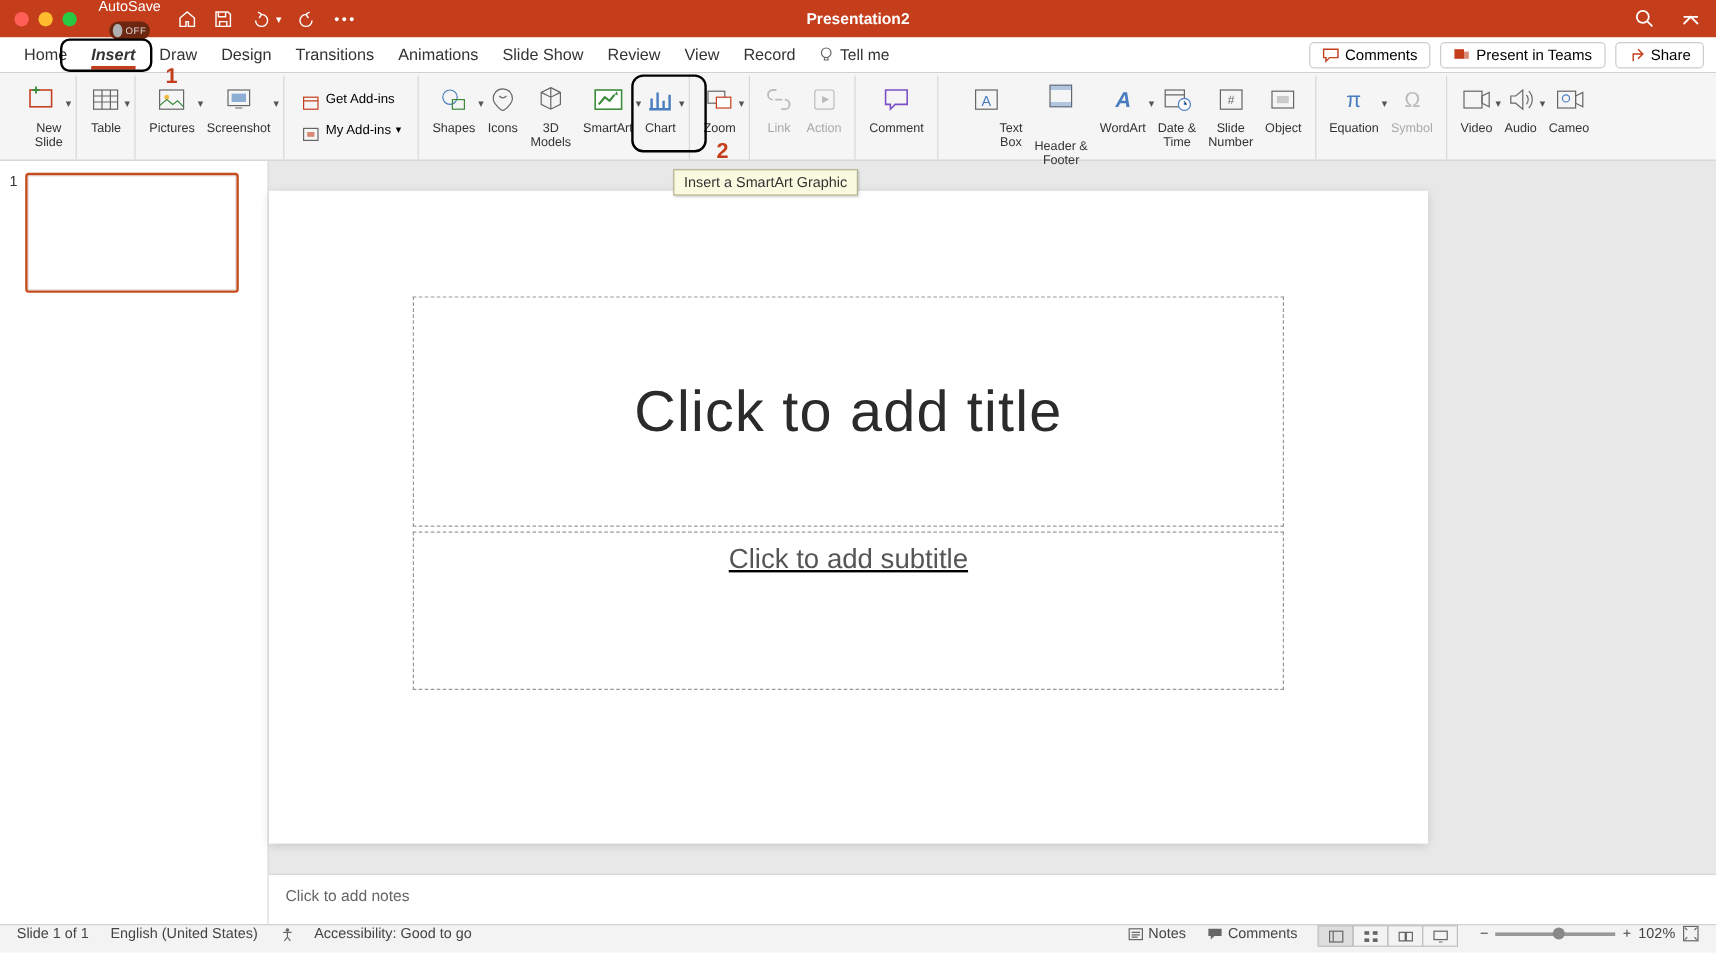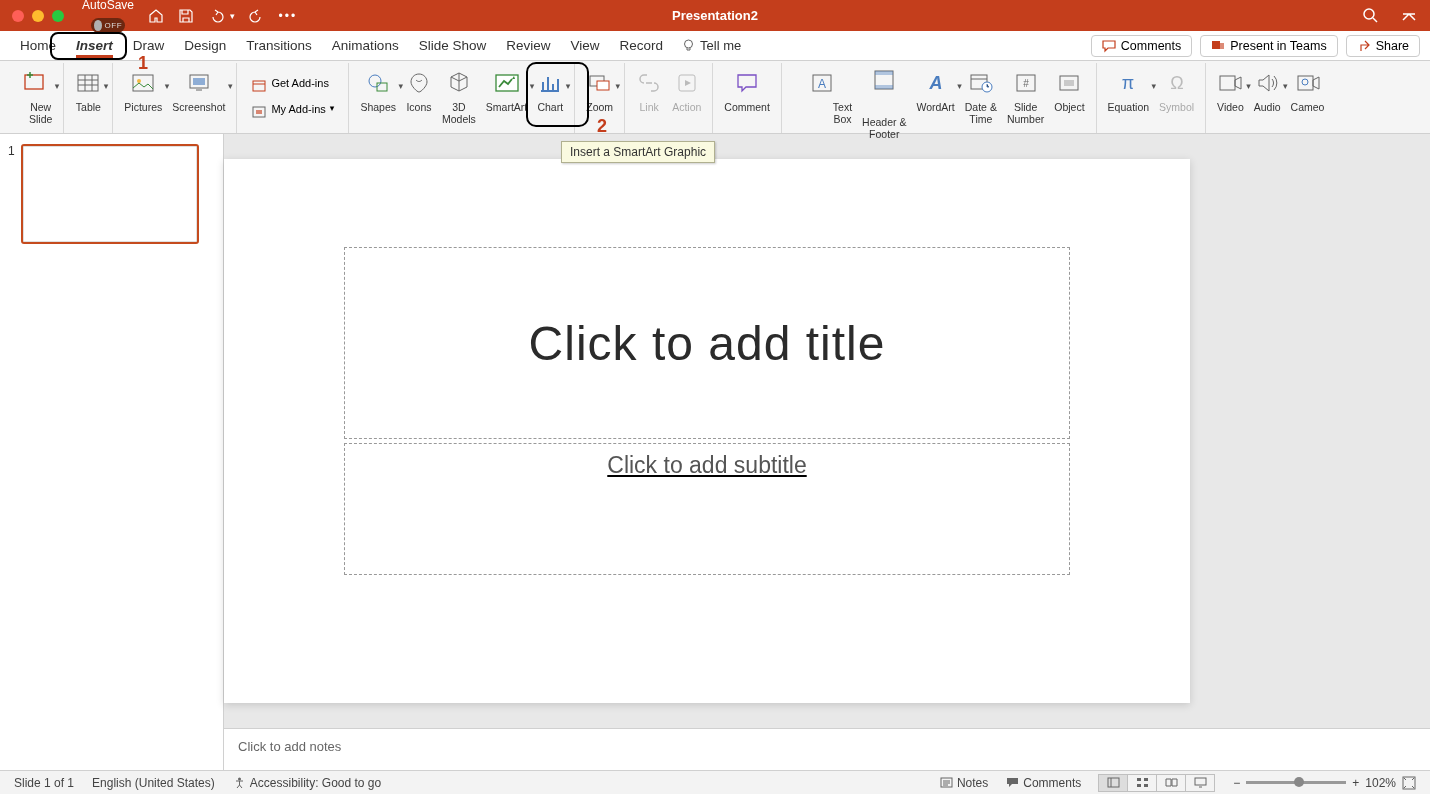--- a/index.html
+++ b/index.html
@@ -62,21 +62,21 @@
 .canvas-area { flex: 1; background: #e8e8e8; display: flex; flex-direction: column; }
 .canvas-scroll { flex: 1; display: flex; align-items: center; justify-content: flex-start; }
 .slide { width: 966px; height: 544px; background: #fff; box-shadow: 0 2px 8px rgba(0,0,0,0.15); position: relative; }
 .title-ph { position: absolute; left: 120px; top: 88px; width: 726px; height: 192px; border: 1px dashed #999; display: flex; align-items: center; justify-content: center; }
 .title-ph span { font-size: 48px; color: #2b2b2b; font-weight: 300; letter-spacing: 1px; }
 .sub-ph { position: absolute; left: 120px; top: 284px; width: 726px; height: 132px; border: 1px dashed #999; display: flex; align-items: flex-start; justify-content: center; padding-top: 8px; text-decoration: underline; }
 .sub-ph span { font-size: 23px; color: #555; }
 .notes { height: 42px; border-top: 1px solid #d0d0d0; background: #fff; padding: 10px 14px; font-size: 13px; color: #666; }
 
 
-.status { height: 24px; background: #f3f3f3; border-top: 1px solid #d0d0d0; display: flex; align-items: center; padding: 0 14px; font-size: 12px; color: #444; gap: 18px; }
+.status { height: 24px; background: #f3f3f3; border-top: 1px solid #d0d0d0; display: flex; align-items: flex-start; padding: 0 14px; font-size: 12px; color: #444; gap: 18px; }
 .status .sfill { flex: 1; }
 .viewbtns { display: flex; gap: 0; }
 .vbtn { width: 30px; height: 18px; border: 1px solid #c0c0c0; margin-left: -1px; display: flex; align-items: center; justify-content: center; cursor: pointer; }
 .vbtn.active { background: #ddd; }
 .zoom { display: flex; align-items: center; gap: 6px; }
 .zoom .track { width: 100px; height: 3px; background: #999; position: relative; }
 .zoom .knob { position: absolute; left: 48px; top: -4px; width: 10px; height: 10px; border-radius: 50%; background: #888; }
 
 svg { display: block; }
 </style>
@@ -467,21 +467,21 @@
     </div>
     <div class="notes">
       <span>Click to add notes</span>
     </div>
   </div>
 </div>
 
 <div class="status">
   <span>Slide 1 of 1</span>
   <span>English (United States)</span>
-  <span style="display:flex;align-items:center;gap:4px;">
+  <span style="display:flex;align-items:center;gap:16px;">
     <svg width="13" height="13" viewBox="0 0 13 13">
         <circle cx="6.5" cy="3" r="1.5" fill="#666"></circle>
         <path d="M3 5h7M6.5 5v4M4 12l2.5-3 2.5 3" stroke="#666" fill="none"></path>
       </svg>
     <span>Accessibility: Good to go</span>
   </span>
   <div class="sfill"></div>
   <span style="display:flex;align-items:center;gap:4px;padding-left:44px;">
     <svg width="13" height="13" viewBox="0 0 13 13">
         <rect x="1" y="2" width="11" height="9" fill="none" stroke="#666"></rect>

